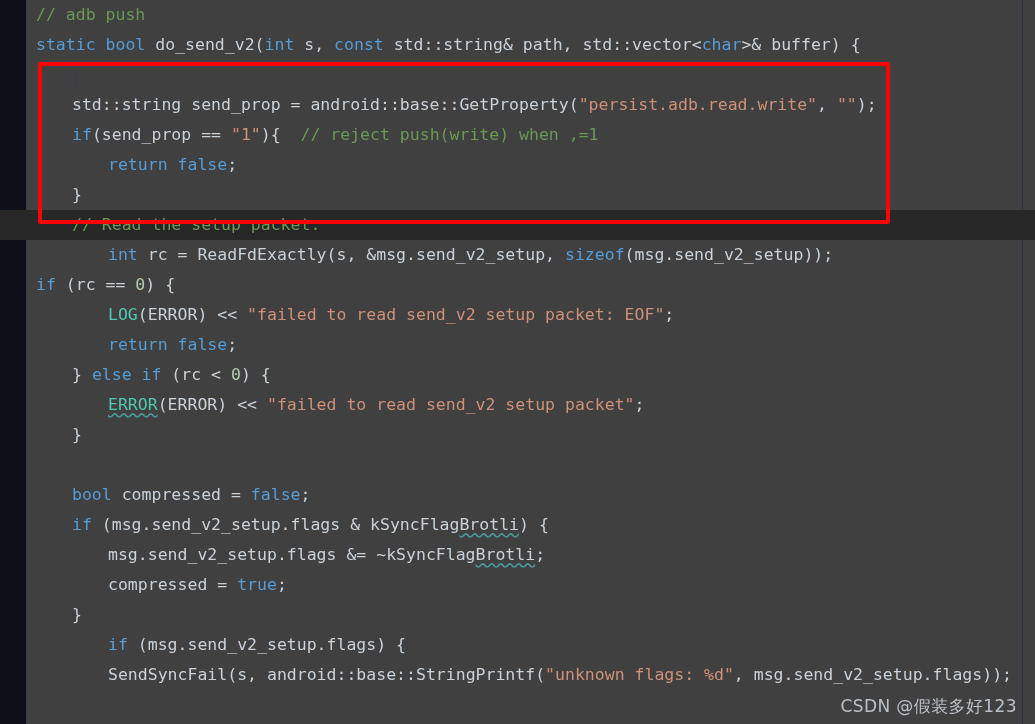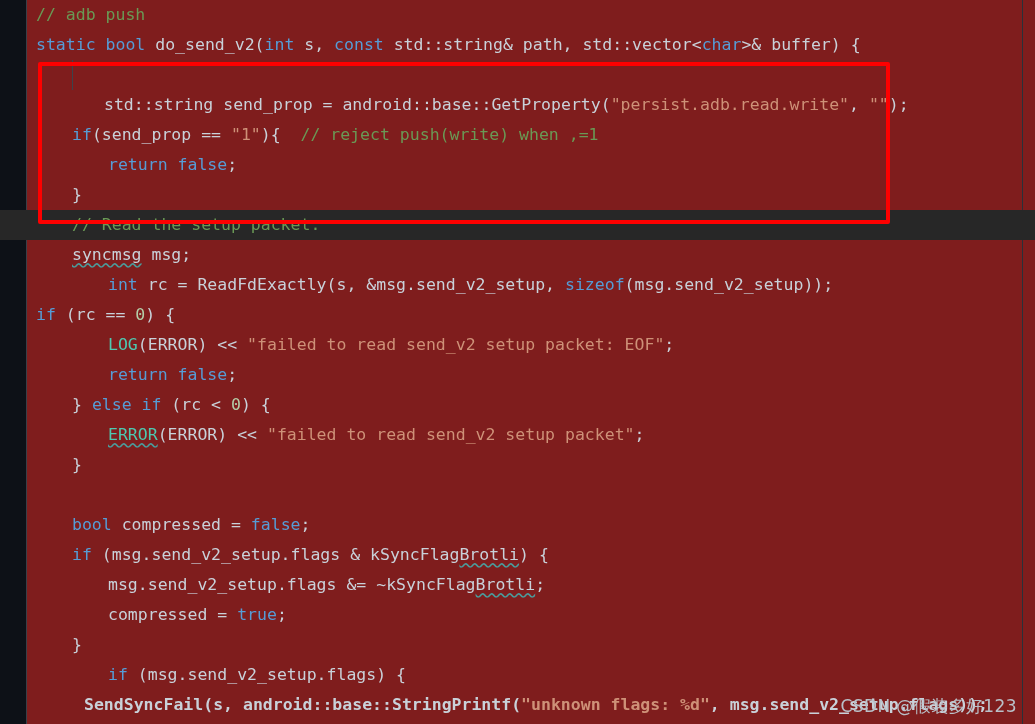--- a/index.html
+++ b/index.html
@@ -10,21 +10,21 @@
   body {
     width: 1035px;
     height: 724px;
     overflow: hidden;
     font-family: "DejaVu Sans Mono", "Liberation Mono", monospace;
   }
   #editor {
     position: relative;
     width: 1035px;
     height: 724px;
-    background: #7f1d1d;
+    background: #404040;
   }
   
   #gutter {
     position: absolute;
     left: 0; top: 0;
     width: 26px; height: 724px;
     background: #0d1117;
   }
   #gutter-rule {
     position: absolute;
@@ -114,31 +114,30 @@
   <div id="line-highlight" style="top: 210px; background: rgb(39, 39, 39);"></div>
 
   <div id="code">
 
     <div class="line"><span class="cmt">// adb push</span></div>
 
     <div class="line"><span class="kw">static</span><span class="pln"> </span><span class="type">bool</span><span class="pln"> </span><span class="pln">do_send_v2</span><span class="pln">(</span><span class="type">int</span><span class="pln"> s, </span><span class="kw">const</span><span class="pln"> std::string&amp; path, std::vector&lt;</span><span class="type">char</span><span class="pln">&gt;&amp; buffer) {</span></div>
 
     <div class="line"><span class="guide" style="left:72px;top:0;height:30px;"></span></div>
 
-    <div class="line" style="padding-left:72px;margin-left:32px;"><span class="pln">std::string send_prop = android::base::GetProperty(</span><span class="str">"persist.adb.read.write"</span><span class="pln">, </span><span class="str">""</span><span class="pln">);</span></div>
+    <div class="line" style="padding-left:72px;"><span class="pln">std::string send_prop = android::base::GetProperty(</span><span class="str">"persist.adb.read.write"</span><span class="pln">, </span><span class="str">""</span><span class="pln">);</span></div>
 
     <div class="line" style="padding-left:72px;"><span class="ctl">if</span><span class="pln">(send_prop == </span><span class="str">"1"</span><span class="pln">){  </span><span class="cmt">// reject push(write) when ,=1</span></div>
 
     <div class="line" style="padding-left:108px;"><span class="ctl">return</span><span class="kw"> false</span><span class="pln">;</span></div>
 
     <div class="line" style="padding-left:72px;"><span class="pln">}</span></div>
 
     <div class="line" style="padding-left:72px;"><span class="cmt">// Read the setup packet.</span></div>
 
-    <div class="line" style="padding-left:72px;"><span class="pln squiggle">syncmsg</span><span class="pln"> msg;</span></div>
 
     <div class="line" style="padding-left:108px;"><span class="type">int</span><span class="pln"> rc = ReadFdExactly(s, &amp;msg.send_v2_setup, </span><span class="kw">sizeof</span><span class="pln">(msg.send_v2_setup));</span></div>
 
     <div class="line" style=""><span class="ctl">if</span><span class="pln"> (rc == </span><span class="num">0</span><span class="pln">) {</span></div>
 
     <div class="line" style="padding-left:108px;"><span class="macro">LOG</span><span class="pln">(ERROR) &lt;&lt; </span><span class="str">"failed to read send_v2 setup packet: EOF"</span><span class="pln">;</span></div>
 
     <div class="line" style="padding-left:108px;"><span class="ctl">return</span><span class="kw"> false</span><span class="pln">;</span></div>
 
     <div class="line" style="padding-left:72px;"><span class="pln">} </span><span class="ctl">else</span><span class="ctl"> if</span><span class="pln"> (rc &lt; </span><span class="num">0</span><span class="pln">) {</span></div>
@@ -154,21 +153,21 @@
     <div class="line" style="padding-left:72px;"><span class="ctl">if</span><span class="pln"> (msg.send_v2_setup.flags &amp; kSyncFlag</span><span class="pln squiggle">Brotli</span><span class="pln">) {</span></div>
 
     <div class="line" style="padding-left:108px;"><span class="pln">msg.send_v2_setup.flags &amp;= ~kSyncFlag</span><span class="pln squiggle">Brotli</span><span class="pln">;</span></div>
 
     <div class="line" style="padding-left:108px;"><span class="pln">compressed = </span><span class="kw">true</span><span class="pln">;</span></div>
 
     <div class="line" style="padding-left:72px;"><span class="pln">}</span></div>
 
     <div class="line" style="padding-left:72px;margin-left:36px;"><span class="ctl">if</span><span class="pln"> (msg.send_v2_setup.flags) {</span></div>
 
-    <div class="line" style="padding-left:84px;font-weight:bold;"><span class="pln">SendSyncFail</span><span class="pln">(s, android::base::StringPrintf(</span><span class="str">"unknown flags: %d"</span><span class="pln">, msg.send_v2_setup.flags));</span></div>
+    <div class="line" style="padding-left:108px;"><span class="pln">SendSyncFail</span><span class="pln">(s, android::base::StringPrintf(</span><span class="str">"unknown flags: %d"</span><span class="pln">, msg.send_v2_setup.flags));</span></div>
 
     <div class="line" style="padding-left:108px;"></div>
 
   </div>
 
   <div id="red-box" style="left: 38px; top: 62px; width: 844px; height: 154px; border-color: rgb(254, 0, 0);"></div>
 
   <div id="watermark">CSDN @假装多好123</div>
 
 </div>

